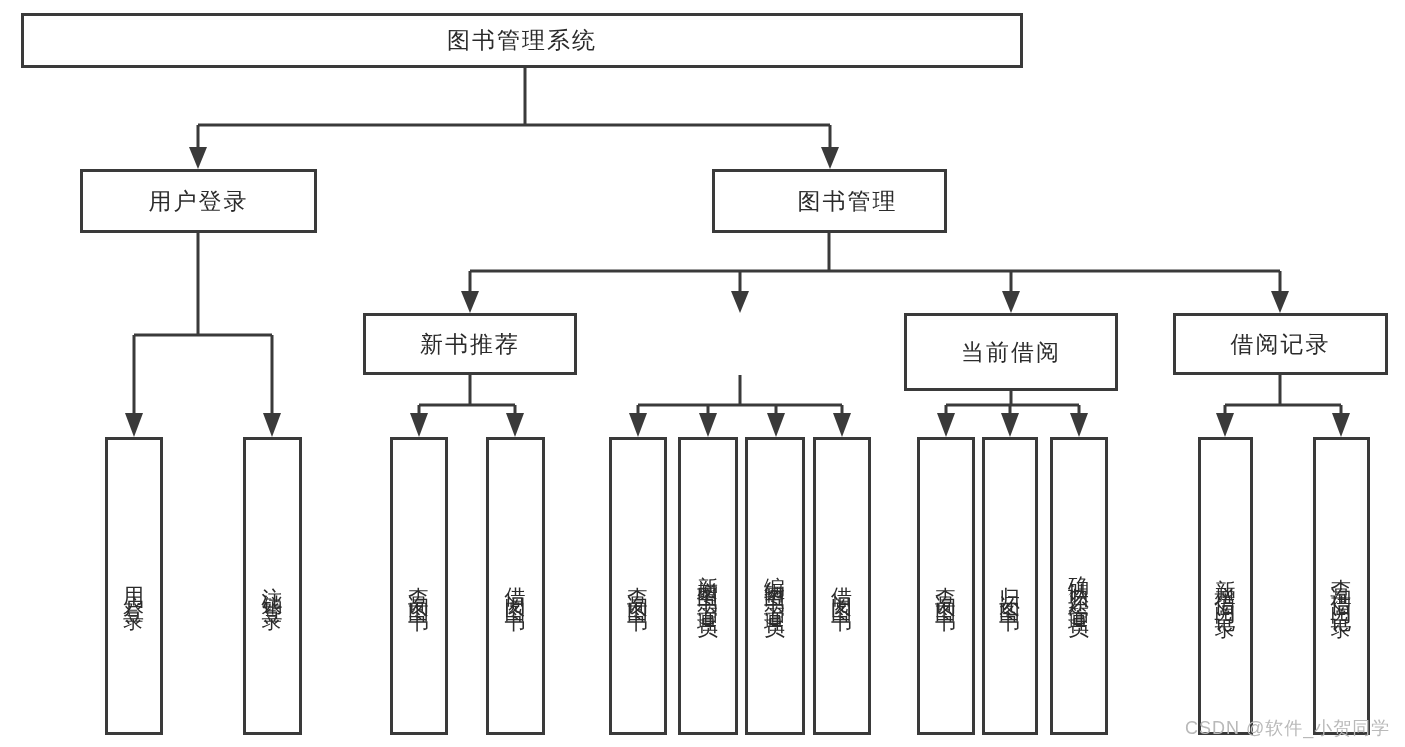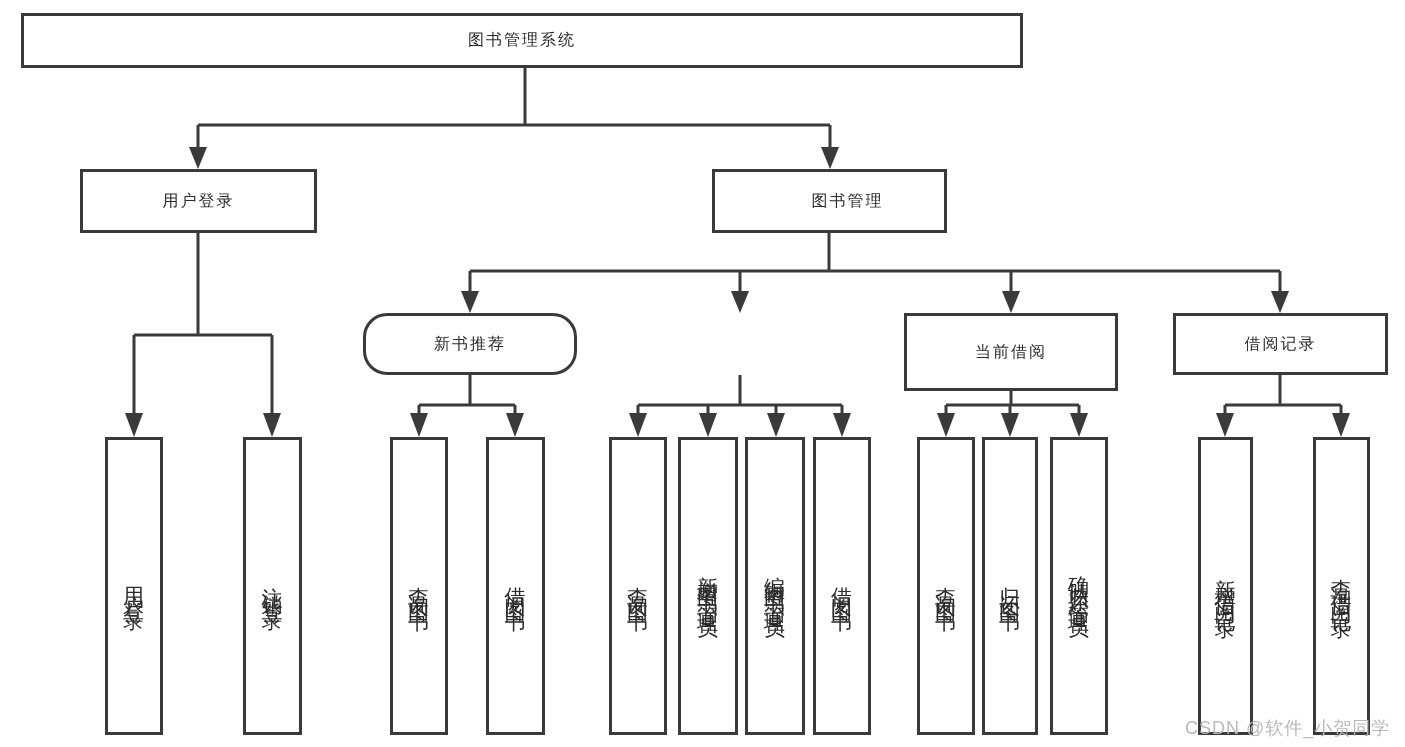--- a/index.html
+++ b/index.html
@@ -17,21 +17,21 @@
     left: 0; top: 0;
     width: 1405px; height: 747px;
   }
   .hbox {
     position: absolute;
     border: 3px solid #3a3a3a;
     background: #ffffff;
     display: flex;
     align-items: center;
     justify-content: center;
-    font-size: 16px;
+    font-size: 23px;
     letter-spacing: 2px;
     color: #2b2b2b;
     white-space: nowrap;
   }
   .leaf {
     position: absolute;
     top: 437px;
     height: 298px;
     border: 3px solid #3a3a3a;
     background: #ffffff;
@@ -116,21 +116,21 @@
       <polygon points="1216,413 1234,413 1225,437"></polygon>
       <polygon points="1332,413 1350,413 1341,437"></polygon>
     </g>
   </svg>
 
   <div class="hbox" style="left:21px; top:13px; width:1002px; height:55px;">图书管理系统</div>
 
   <div class="hbox" style="left:80px; top:169px; width:237px; height:64px;">用户登录</div>
   <div class="hbox" style="left:712px; top:169px; width:235px; height:64px;padding-left:36px;">图书管理</div>
 
-  <div class="hbox" style="left:363px; top:313px; width:214px; height:62px;border-radius:24px;">新书推荐</div>
+  <div class="hbox" style="left:363px; top:313px; width:214px; height:62px;">新书推荐</div>
   <div class="hbox" style="left:904px; top:313px; width:214px; height:78px;">当前借阅</div>
   <div class="hbox" style="left:1173px; top:313px; width:215px; height:62px;">借阅记录</div>
 
   <div class="leaf" style="left:105px; width:58px;">用户登录</div>
   <div class="leaf" style="left:243px; width:59px;">注销登录</div>
 
   <div class="leaf" style="left:390px; width:58px;">查询图书</div>
   <div class="leaf" style="left:486px; width:59px;">借阅图书</div>
 
   <div class="leaf" style="left:609px; width:58px;">查询图书</div>

